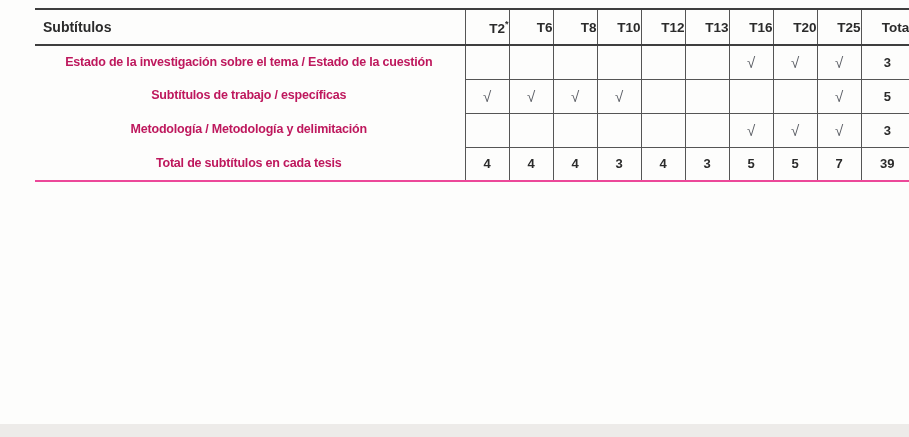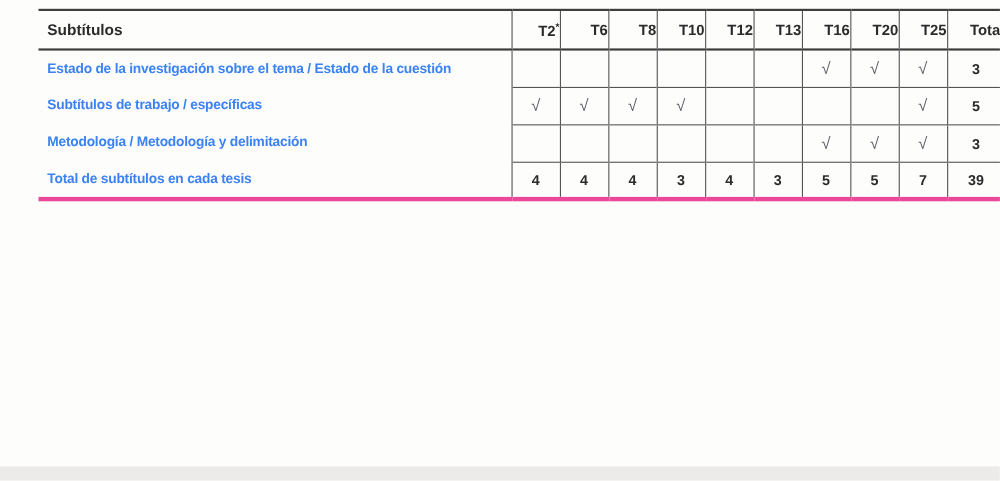--- a/index.html
+++ b/index.html
@@ -56,32 +56,32 @@
     border-top: 1px solid #555555;
     text-align: center;
     vertical-align: middle;
     height: 34px;
     padding: 0;
   }
   table.subtitles tbody tr:first-child td {
     border-top: none;
   }
   table.subtitles tbody tr:last-child td {
-    border-bottom: 4px solid #ec4899;
+    border-bottom: 2px solid #ec4899;
   }
   table.subtitles tbody td.label-cell {
     border-left: none;
     border-top: none;
-    text-align: left;
+    text-align: center;
     padding: 5px 10px 5px 8px;
     font-weight: bold;
     font-size: 12.5px;
     letter-spacing: -0.2px;
     line-height: 1.7;
-    color: #3b82f6;
+    color: #be185d;
   }
   table.subtitles tbody td.check-cell {
     font-size: 15px;
     font-weight: normal;
     color: #5c5f66;
   }
   table.subtitles tbody td.total-cell,
   table.subtitles tbody td.count-cell {
     font-size: 13px;
     font-weight: bold;

